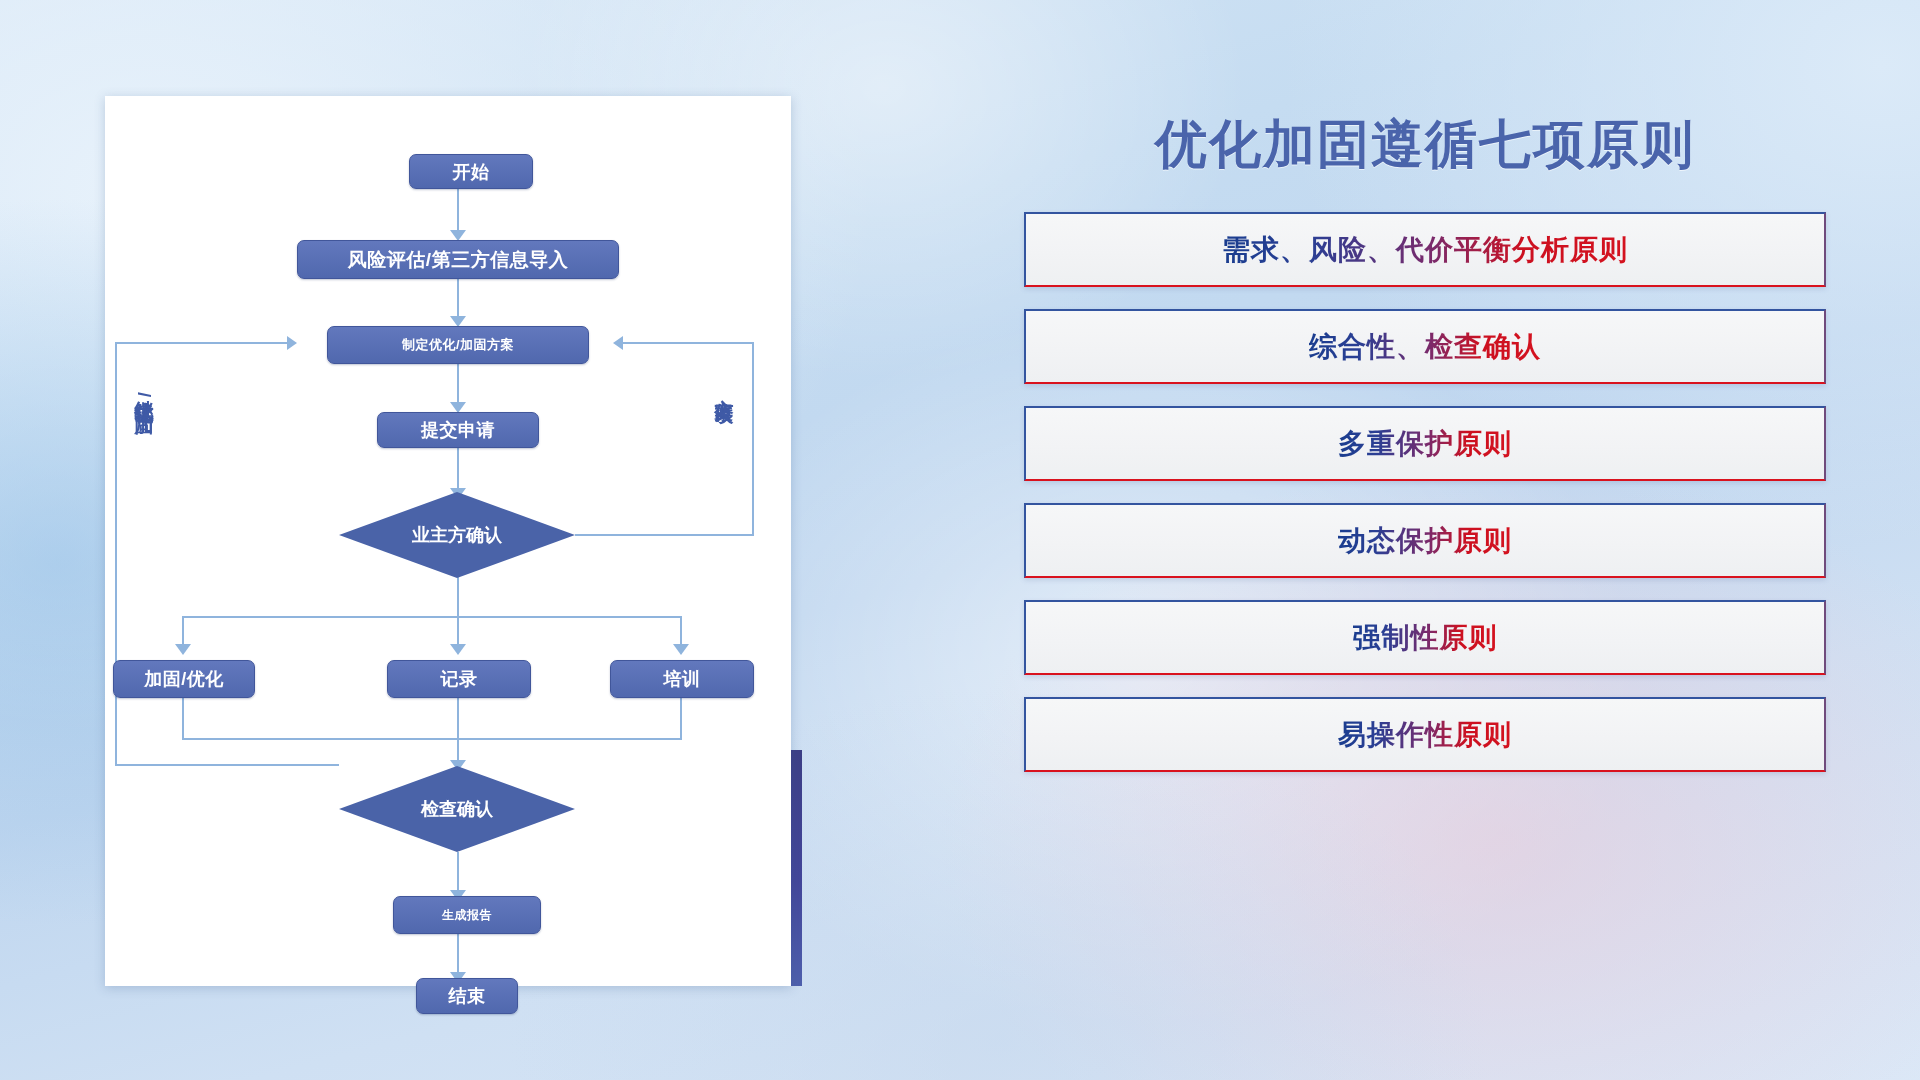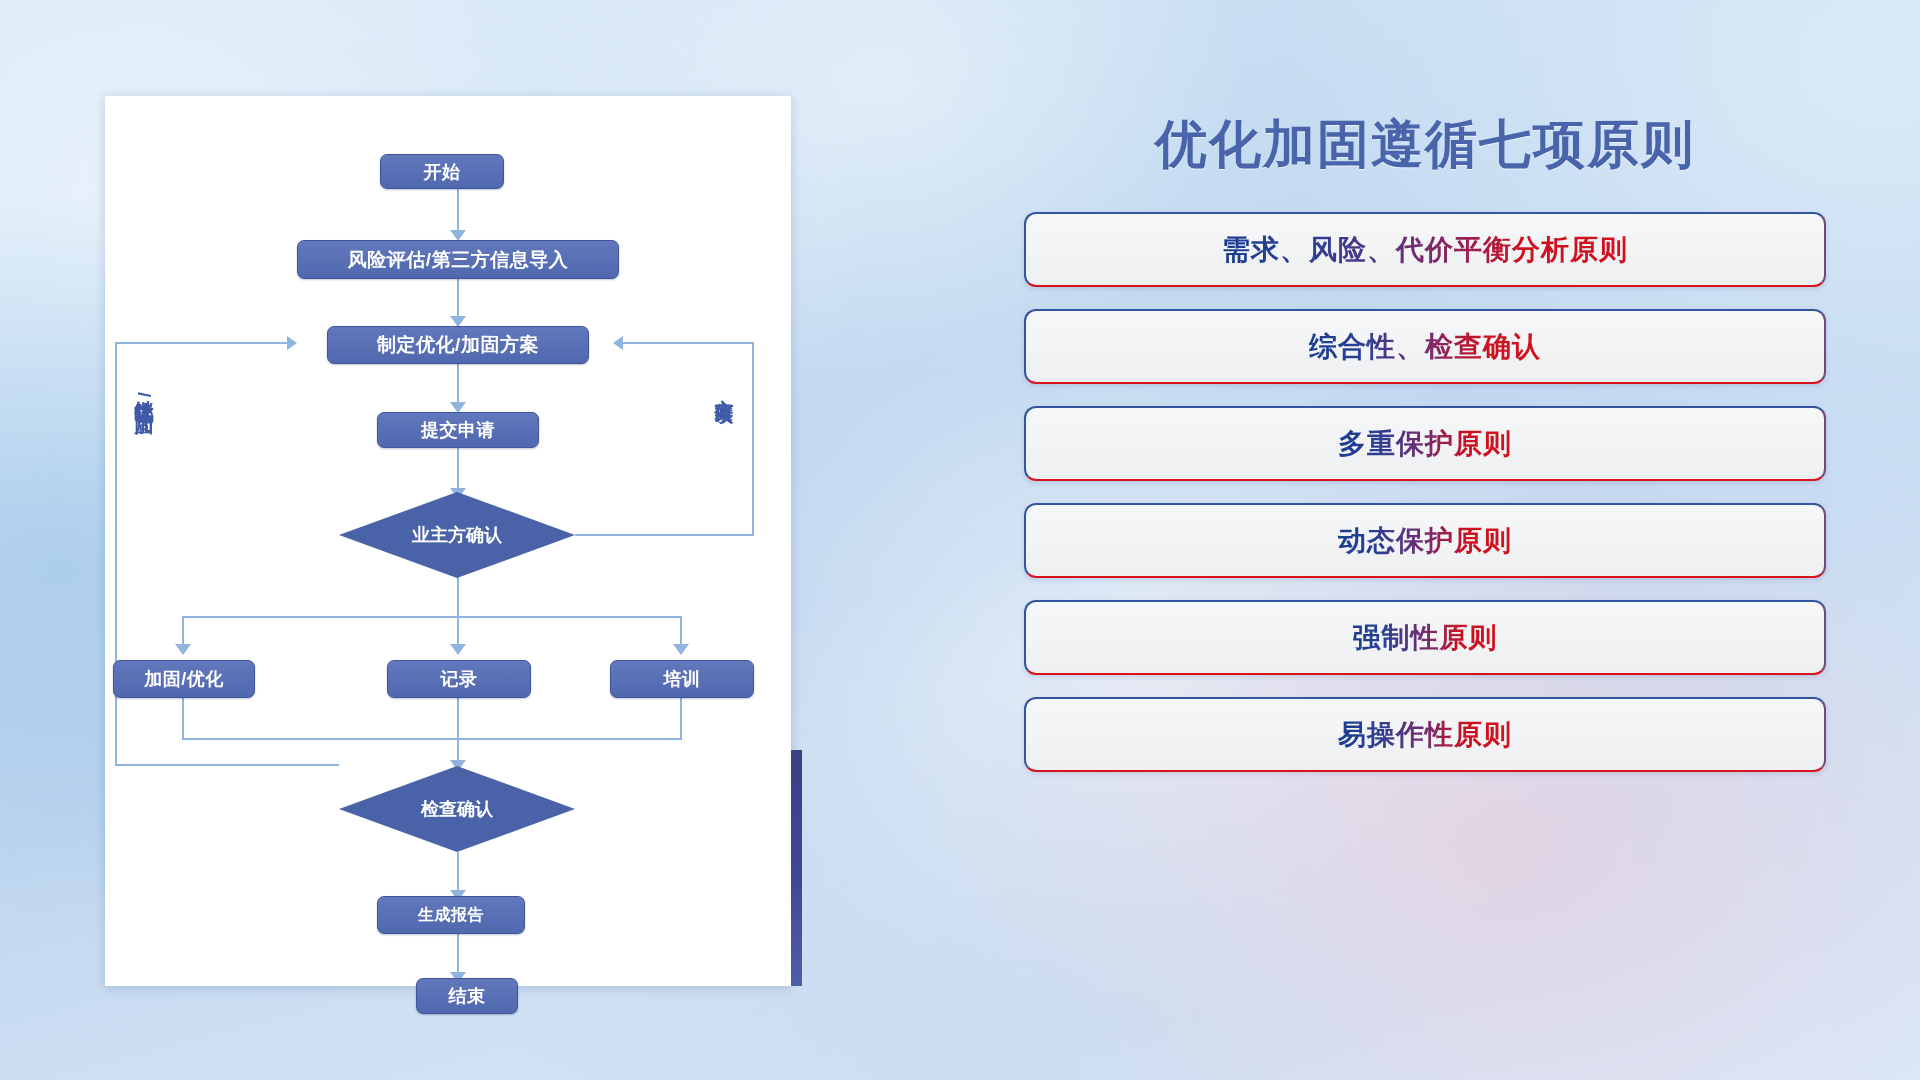--- a/index.html
+++ b/index.html
@@ -81,21 +81,21 @@
     position:absolute;left:145px;top:14px;
     font-size:52px;font-weight:bold;color:#4a64ab;
     letter-spacing:2px;
     text-shadow:0 1px 0 rgba(255,255,255,.6);
   }
   #cards{position:absolute;left:14px;top:116px;width:802px;}
   .pcard{
     position:relative;
     height:71px;margin-bottom:22px;
     background:linear-gradient(180deg,#f6f7f8 0%, #f2f3f5 55%, #eef0f2 100%);
-    border-radius:12px;
+    border-radius:0;
     border-top:2px solid #33549f;
     border-left:2px solid #33549f;
     border-right:2px solid #6f4a7c;
     border-bottom:2px solid #d9121e;
     display:flex;align-items:center;justify-content:center;
     box-shadow:0 2px 5px rgba(70,95,150,.18);
   }
   .pcard-text{
     font-size:28px;font-weight:bold;letter-spacing:1px;
     background:linear-gradient(90deg,#1a3d8f 0%, #2b3f94 22%, #7b2a6b 52%, #cc1020 74%, #d4121f 100%);
@@ -149,29 +149,29 @@
     <div class="ln lnv" style="left:575px;top:600px;height:44px;"></div>
     <div class="ln lnh" style="left:77px;top:642px;width:500px;"></div>
     <div class="ln lnv" style="left:352px;top:600px;height:70px;"></div>
     <div class="arr arr-d" style="left:345px;top:664px;"></div>
 
     <div class="ln lnv" style="left:352px;top:756px;height:42px;"></div>
     <div class="arr arr-d" style="left:345px;top:794px;"></div>
     <div class="ln lnv" style="left:352px;top:838px;height:42px;"></div>
     <div class="arr arr-d" style="left:345px;top:876px;"></div>
 
-    <div class="node" style="left:275px;top:58px;width:122px;height:33px;font-size:18px;">
+    <div class="node" style="left:304px;top:58px;width:122px;height:33px;font-size:18px;">
       <span>开始</span>
     </div>
 
     <div class="node" style="left:192px;top:144px;width:320px;height:37px;font-size:19px;">
       <span>风险评估/第三方信息导入</span>
     </div>
 
-    <div class="node" style="left:222px;top:230px;width:260px;height:36px;font-size:19px;">
+    <div class="node" style="left:222px;top:230px;width:260px;height:36px;font-size:13px;">
       <span>制定优化/加固方案</span>
     </div>
 
     <div class="node" style="left:272px;top:316px;width:160px;height:34px;font-size:18px;">
       <span>提交申请</span>
     </div>
 
     <div class="diamond" style="left:234px;top:396px;width:236px;height:86px;font-size:18px;">
       <span>业主方确认</span>
     </div>
@@ -185,21 +185,21 @@
     </div>
 
     <div class="node" style="left:505px;top:564px;width:142px;height:36px;font-size:18px;">
       <span>培训</span>
     </div>
 
     <div class="diamond" style="left:234px;top:670px;width:236px;height:86px;font-size:18px;">
       <span>检查确认</span>
     </div>
 
-    <div class="node" style="left:272px;top:800px;width:146px;height:36px;font-size:16px;align-items:center;">
+    <div class="node" style="left:288px;top:800px;width:146px;height:36px;font-size:12px;align-items:center;">
       <span>生成报告</span>
     </div>
 
     <div class="node" style="left:303px;top:882px;width:100px;height:34px;font-size:18px;margin-left:8px;">
       <span>结束</span>
     </div>
 
     <div class="vlabel" style="left:26px;top:288px;font-size:19px;">继续优化/加固</div>
 
     <div class="vlabel" style="left:606px;top:288px;font-size:19px;">方案修改</div>

